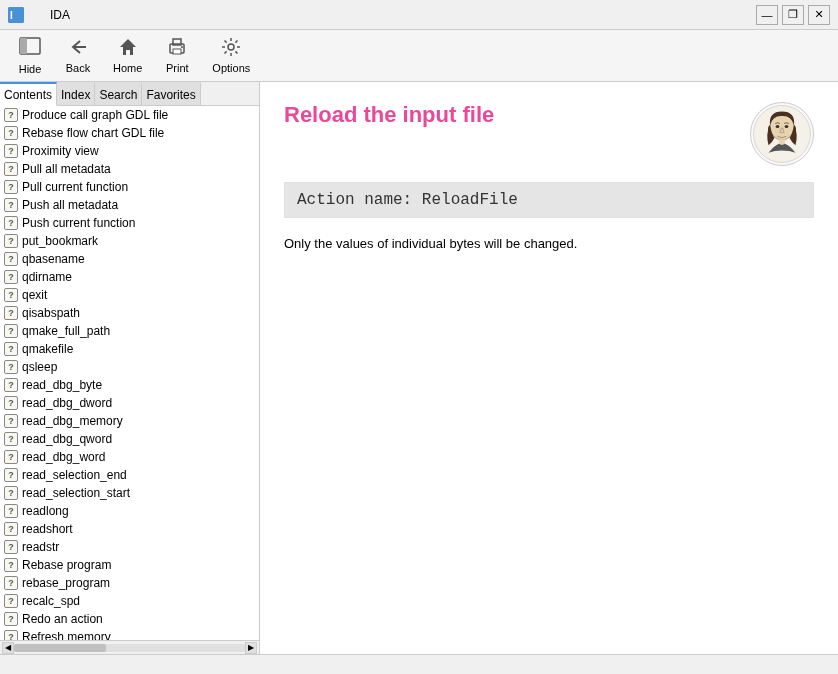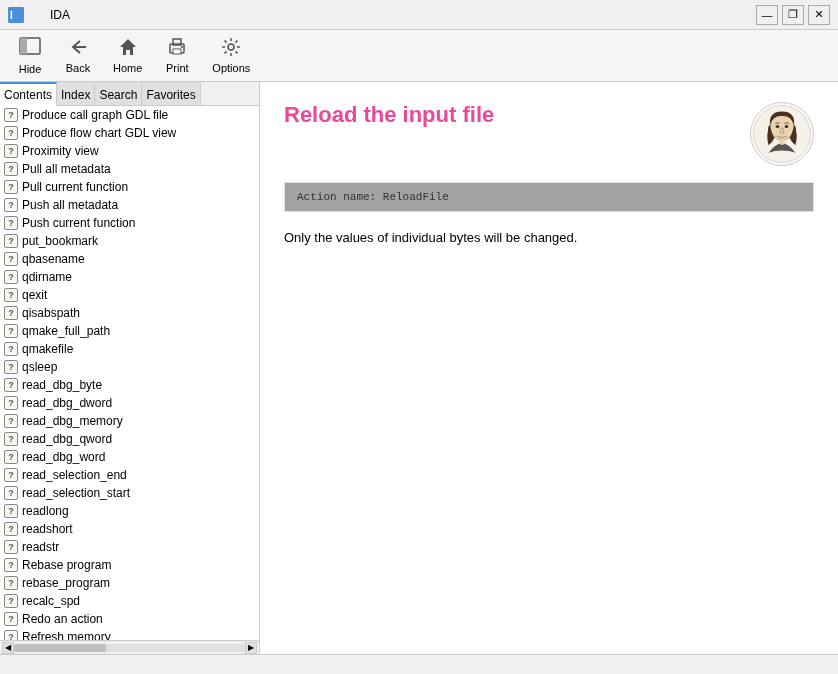--- a/index.html
+++ b/index.html
@@ -199,25 +199,25 @@
       justify-content: center;
       background: #f9f9f9;
     }
 
     .portrait-svg {
       width: 60px;
       height: 60px;
     }
 
     .code-block {
-      background: #a3a3a3;
+      background: #e5e5e5;
       border: 1px solid #e0e0e0;
       padding: 8px 12px;
       font-family: 'Courier New', monospace;
-      font-size: 11px;
+      font-size: 16px;
       margin-bottom: 16px;
       color: #333;
     }
 
     .content-text {
       font-size: 13px;
       color: #000;
       line-height: 1.5;
       margin-bottom: 12px;
     }
@@ -327,21 +327,21 @@
       </div>
     </div>
 
     <div class="list-container" id="list-container">
     <div class="list-item">
           <div class="list-item-icon">?</div>
           <span>Produce call graph GDL file</span>
         </div>
         <div class="list-item">
           <div class="list-item-icon">?</div>
-          <span>Produce flow chart GDL view</span>
+          <span>Rebase flow chart GDL file</span>
         </div>
         <div class="list-item">
           <div class="list-item-icon">?</div>
           <span>Proximity view</span>
         </div>
         <div class="list-item">
           <div class="list-item-icon">?</div>
           <span>Pull all metadata</span>
         </div>
         <div class="list-item">

